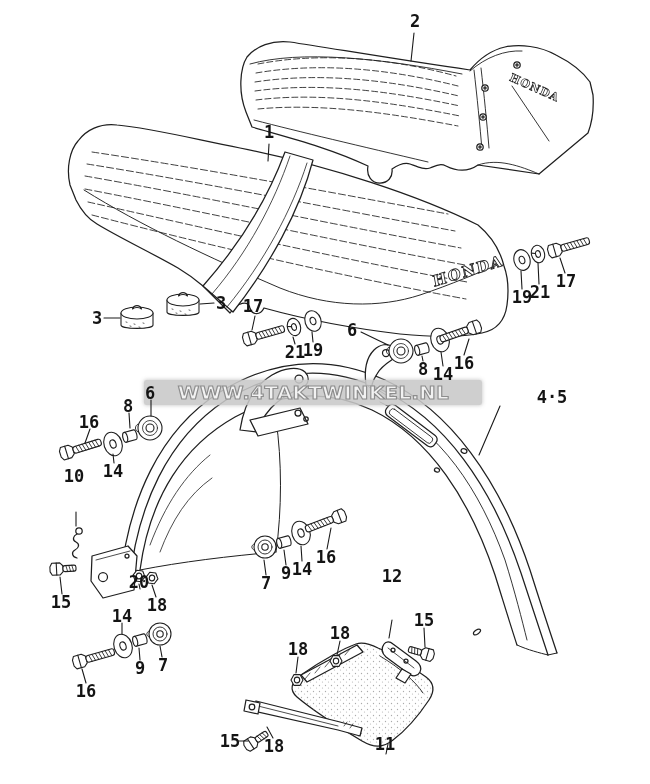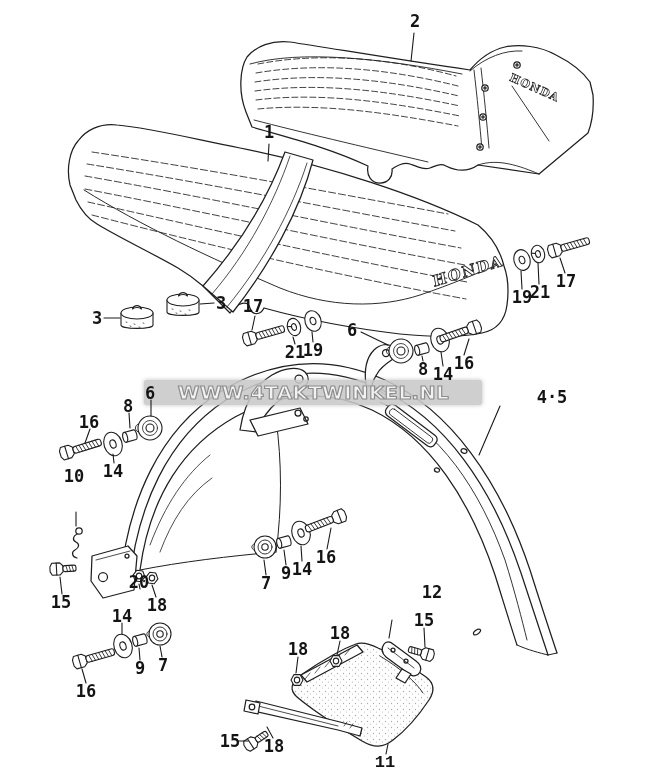--- a/index.html
+++ b/index.html
@@ -330,22 +330,22 @@
       <span class="callout" style="left: 139px; top: 582px;">20</span>
       <span class="callout" style="left: 157px; top: 605px;">18</span>
       <span class="callout" style="left: 122px; top: 616px;">14</span>
       <span class="callout" style="left: 140px; top: 668px;">9</span>
       <span class="callout" style="left: 163px; top: 665px;">7</span>
       <span class="callout" style="left: 86px; top: 691px;">16</span>
       <span class="callout" style="left: 266px; top: 583px;">7</span>
       <span class="callout" style="left: 286px; top: 573px;">9</span>
       <span class="callout" style="left: 302px; top: 569px;">14</span>
       <span class="callout" style="left: 326px; top: 557px;">16</span>
-      <span class="callout" style="left: 392px; top: 592px; margin-left: 40px;">12</span>
+      <span class="callout" style="left: 392px; top: 576px;">12</span>
       <span class="callout" style="left: 424px; top: 620px;">15</span>
       <span class="callout" style="left: 340px; top: 633px;">18</span>
       <span class="callout" style="left: 298px; top: 649px;">18</span>
       <span class="callout" style="left: 230px; top: 741px;">15</span>
       <span class="callout" style="left: 274px; top: 746px;">18</span>
-      <span class="callout" style="left: 385px; top: 762px; font-family: Liberation Mono, monospace;">11</span>
+      <span class="callout" style="left: 385px; top: 744px;">11</span>
     </div>
 
 </div>
 
 </body></html>

